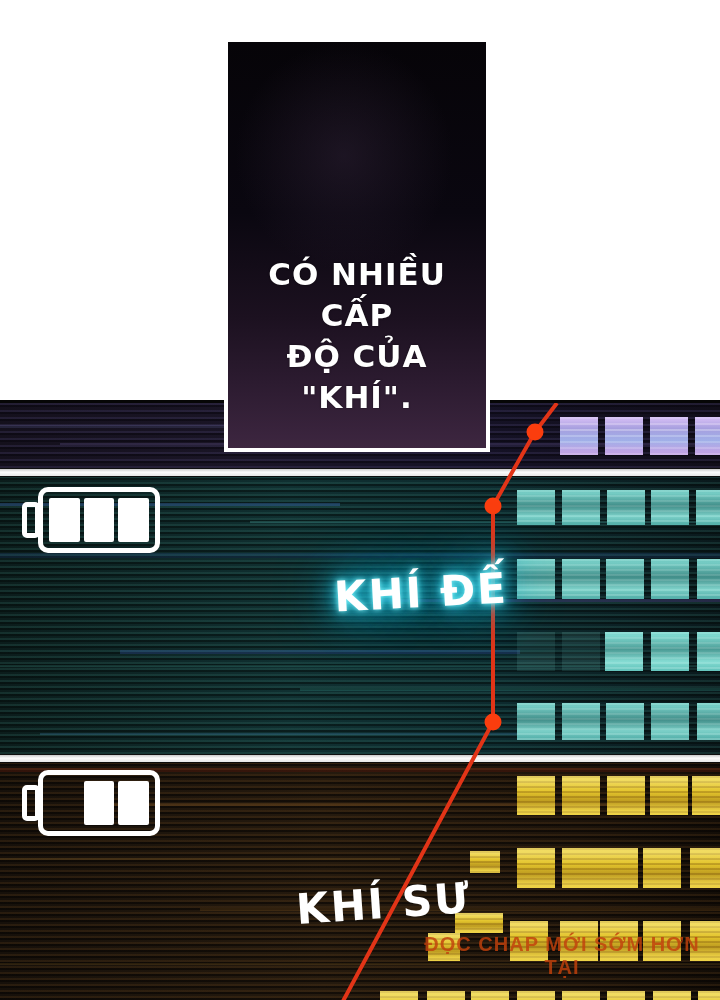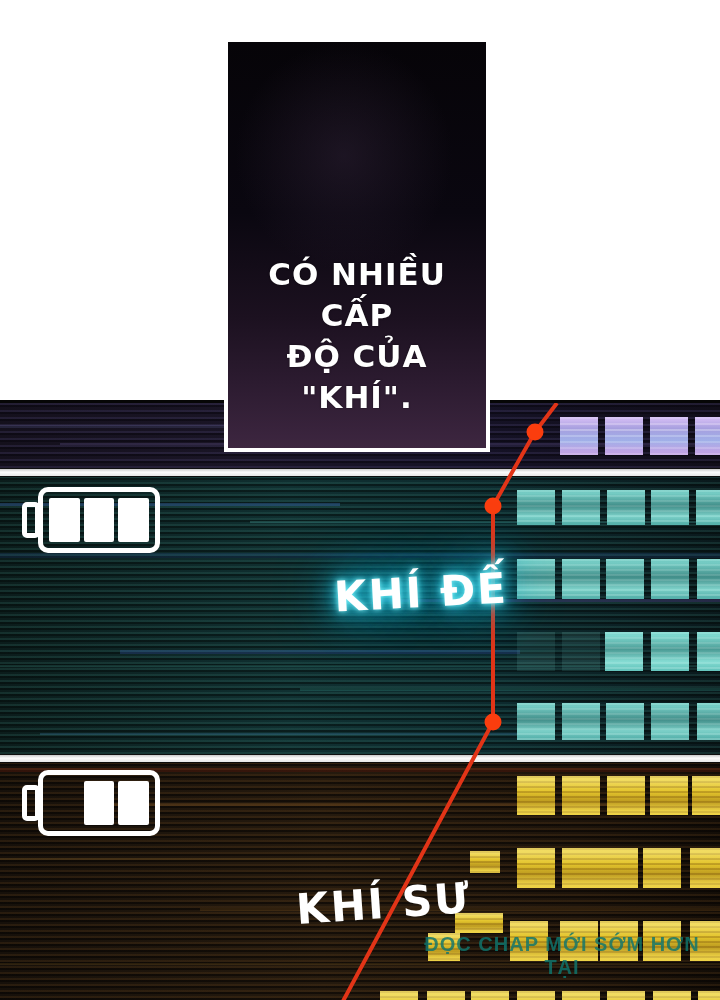--- a/index.html
+++ b/index.html
@@ -63,21 +63,21 @@
     font-weight:700;font-size:42px;letter-spacing:2px;white-space:nowrap;}
   .neon-cyan{transform:rotate(-3deg);
     text-shadow:0 0 5px #7deef7,0 0 12px #3cdcee,0 0 24px #1ec0dd,0 0 40px #10a8cc,0 0 60px #0e93bb;}
   .neon-gold{transform:rotate(-4deg);
     text-shadow:0 0 5px #ffd96a,0 0 12px #ffc register,0 0 12px #ffc02a,0 0 26px #ffa40a,0 0 44px #ff8e00,0 0 64px #f07f00;}
 
   .redline{position:absolute;left:0;top:0;z-index:4;pointer-events:none;}
 
   
   .wm1{position:absolute;left:404px;right:0;top:530px;z-index:6;text-align:center;
-    font-weight:700;font-size:20px;letter-spacing:1px;color:#0f766e;opacity:.82;}
+    font-weight:700;font-size:20px;letter-spacing:1px;color:#c2410c;opacity:.82;}
   .wm2{position:absolute;left:412px;right:0;top:550px;z-index:6;text-align:center;
     font-weight:700;font-size:30px;color:#4d7dc9;letter-spacing:0px;}
 </style>
 </head>
 <body>
 
 <div class="page">
 
   <div class="speech-panel">
     <div class="speech-text">

